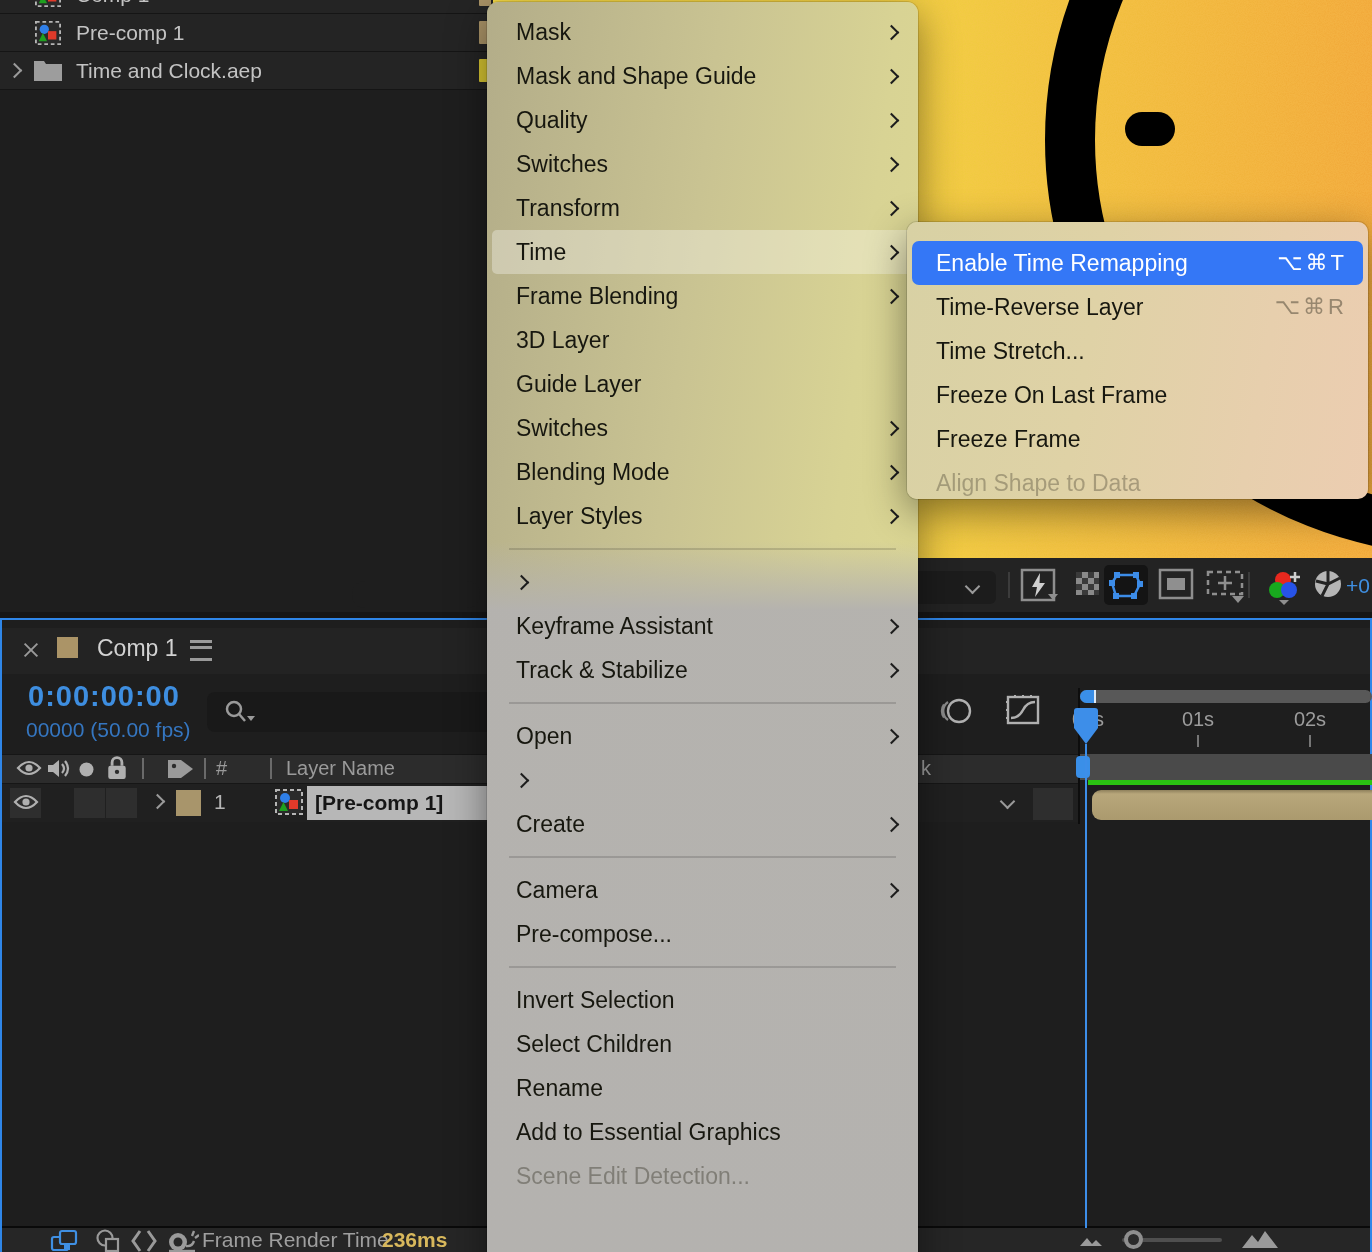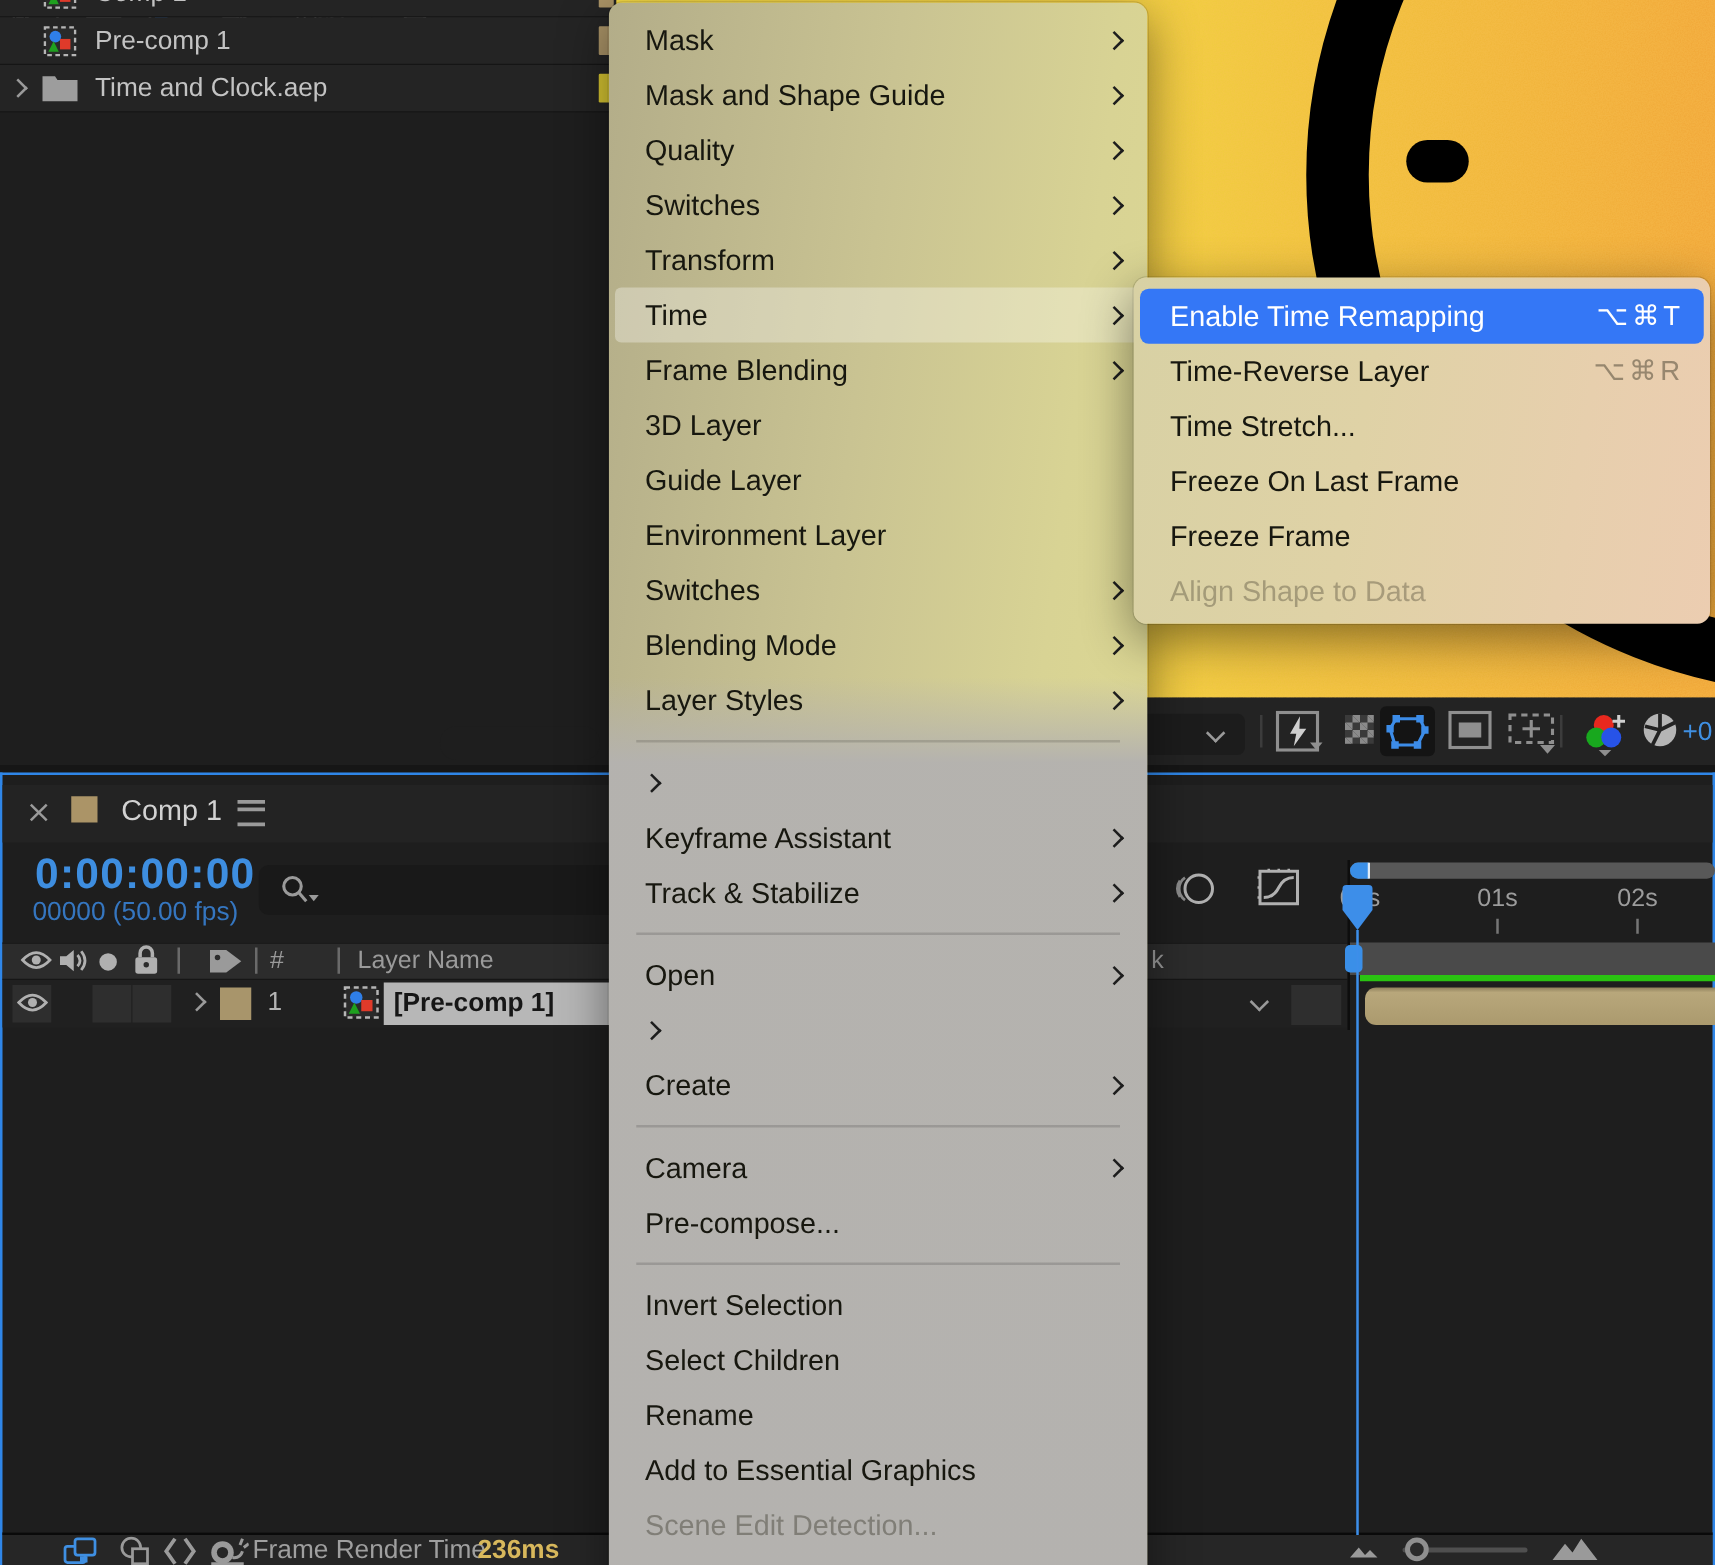--- a/index.html
+++ b/index.html
@@ -45,21 +45,21 @@
     border-top:2px solid #2f86e8;border-left:2px solid #2f86e8;border-right:2px solid #2f86e8;}
   #tl-tabrow{position:absolute;left:0;top:8px;width:100%;height:46px;background:#232323;}
   #tab-close{position:absolute;left:20px;top:13px;width:18px;height:18px;}
   #tab-close:before,#tab-close:after{content:"";position:absolute;left:8px;top:0;width:2px;height:18px;background:#9a9a9a;}
   #tab-close:before{transform:rotate(45deg);} #tab-close:after{transform:rotate(-45deg);}
   #tab-swatch{position:absolute;left:55px;top:9px;width:21px;height:21px;background:#ab9467;}
   #tab-label{position:absolute;left:95px;top:7px;font-size:23px;color:#d2d2d2;}
   #tab-menu-icon{position:absolute;left:188px;top:12px;width:22px;height:15px;
     border-top:3px solid #9a9a9a;border-bottom:3px solid #9a9a9a;}
   #tab-menu-icon:before{content:"";display:block;margin-top:3px;height:3px;background:#9a9a9a;}
-  #current-time{position:absolute;left:26px;top:60px;font-size:34px;font-weight:bold;color:#3e8ee0;letter-spacing:1px;}
+  #current-time{position:absolute;left:26px;top:60px;font-size:29px;font-weight:bold;color:#3e8ee0;letter-spacing:1px;}
   #frame-info{position:absolute;left:24px;top:98px;font-size:21px;color:#3576c0;}
   #tl-search{position:absolute;left:205px;top:72px;width:288px;height:40px;background:#191919;border-radius:8px;}
   #tl-search svg{position:absolute;left:16px;top:7px;}
   #tl-headrow{position:absolute;left:0;top:134px;width:1076px;height:28px;background:#2c2c2c;
     border-top:1px solid #161616;border-bottom:1px solid #161616;}
   .hd-sep{position:absolute;top:3px;width:2px;height:21px;background:#6a6a6a;}
   .hd-ic{position:absolute;top:3px;}
   #col-number{position:absolute;left:214px;top:2px;font-size:20px;color:#9a9a9a;}
   #col-layer-name{position:absolute;left:284px;top:2px;font-size:20px;color:#9a9a9a;}
   #parent-remnant{position:absolute;left:919px;top:2px;font-size:20px;color:#9a9a9a;}
@@ -113,21 +113,21 @@
     padding:0 12px 0 24px;font-size:23px;color:#17170f;position:relative;}
   .menu-item .mi-label{flex:1;}
   .menu-item .mi-arrow{margin-right:4px;}
   .menu-item.hl{background:rgba(255,255,255,.32);}
   .menu-item.dis{color:rgba(45,42,30,.38);}
   .menu-sep{height:2px;background:rgba(0,0,0,.14);margin:10px 22px;}
 
   #time-submenu{left:907px;top:222px;width:461px;height:277px;border-radius:10px;z-index:11;
     box-shadow:0 12px 40px rgba(0,0,0,.45),0 0 0 1px rgba(0,0,0,.12);
     background:linear-gradient(100deg,#d8d1a4 0%,#dfd2a6 40%,#e7cfad 75%,#eccdb1 100%);
-    padding-top:9px;box-sizing:border-box;}
+    padding-top:19px;box-sizing:border-box;}
   .sub-item{height:44px;display:flex;align-items:center;margin:0 5px;border-radius:7px;
     padding:0 16px 0 24px;font-size:23px;color:#17170f;}
   .sub-item .si-label{flex:1;}
   .sub-item .si-short{font-size:22px;letter-spacing:3px;color:rgba(70,64,48,.5);}
   .sub-item.hl-blue{background:#3477f6;color:#ffffff;}
   .sub-item.hl-blue .si-short{color:#ffffff;}
   .sub-item.dis{color:rgba(60,55,40,.35);}
 
   
   #transparency-grid-icon{width:23px;height:23px;
@@ -492,23 +492,20 @@
       <span class="mi-label">Frame Blending</span>
       <span class="chev right mi-arrow"></span>
     </div>
     <div class="menu-item">
       <span class="mi-label">3D Layer</span>
     </div>
     <div class="menu-item">
       <span class="mi-label">Guide Layer</span>
     </div>
     <div class="menu-item">
-      <span class="mi-label">Environment Layer</span>
-    </div>
-    <div class="menu-item">
       <span class="mi-label">Switches</span>
       <span class="chev right mi-arrow"></span>
     </div>
     <div class="menu-item">
       <span class="mi-label">Blending Mode</span>
       <span class="chev right mi-arrow"></span>
     </div>
     <div class="menu-item">
       <span class="mi-label">Layer Styles</span>
       <span class="chev right mi-arrow"></span>

